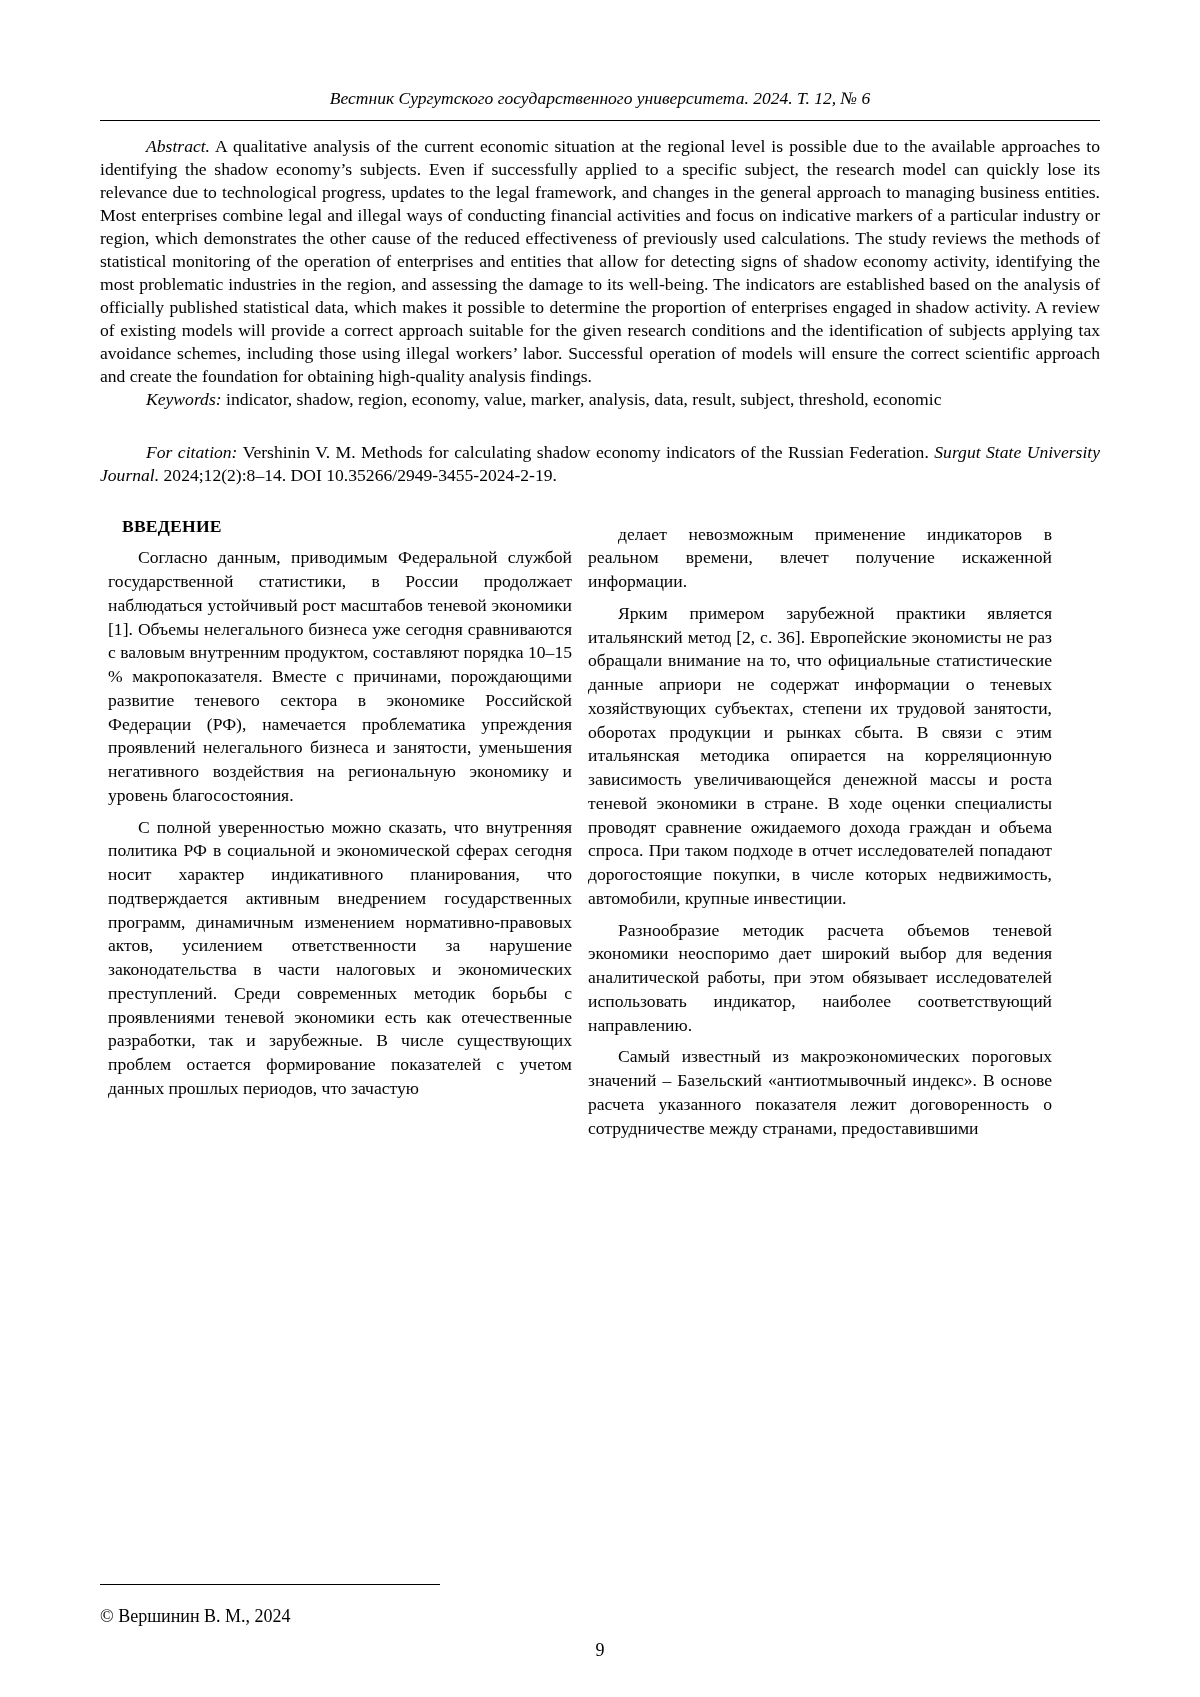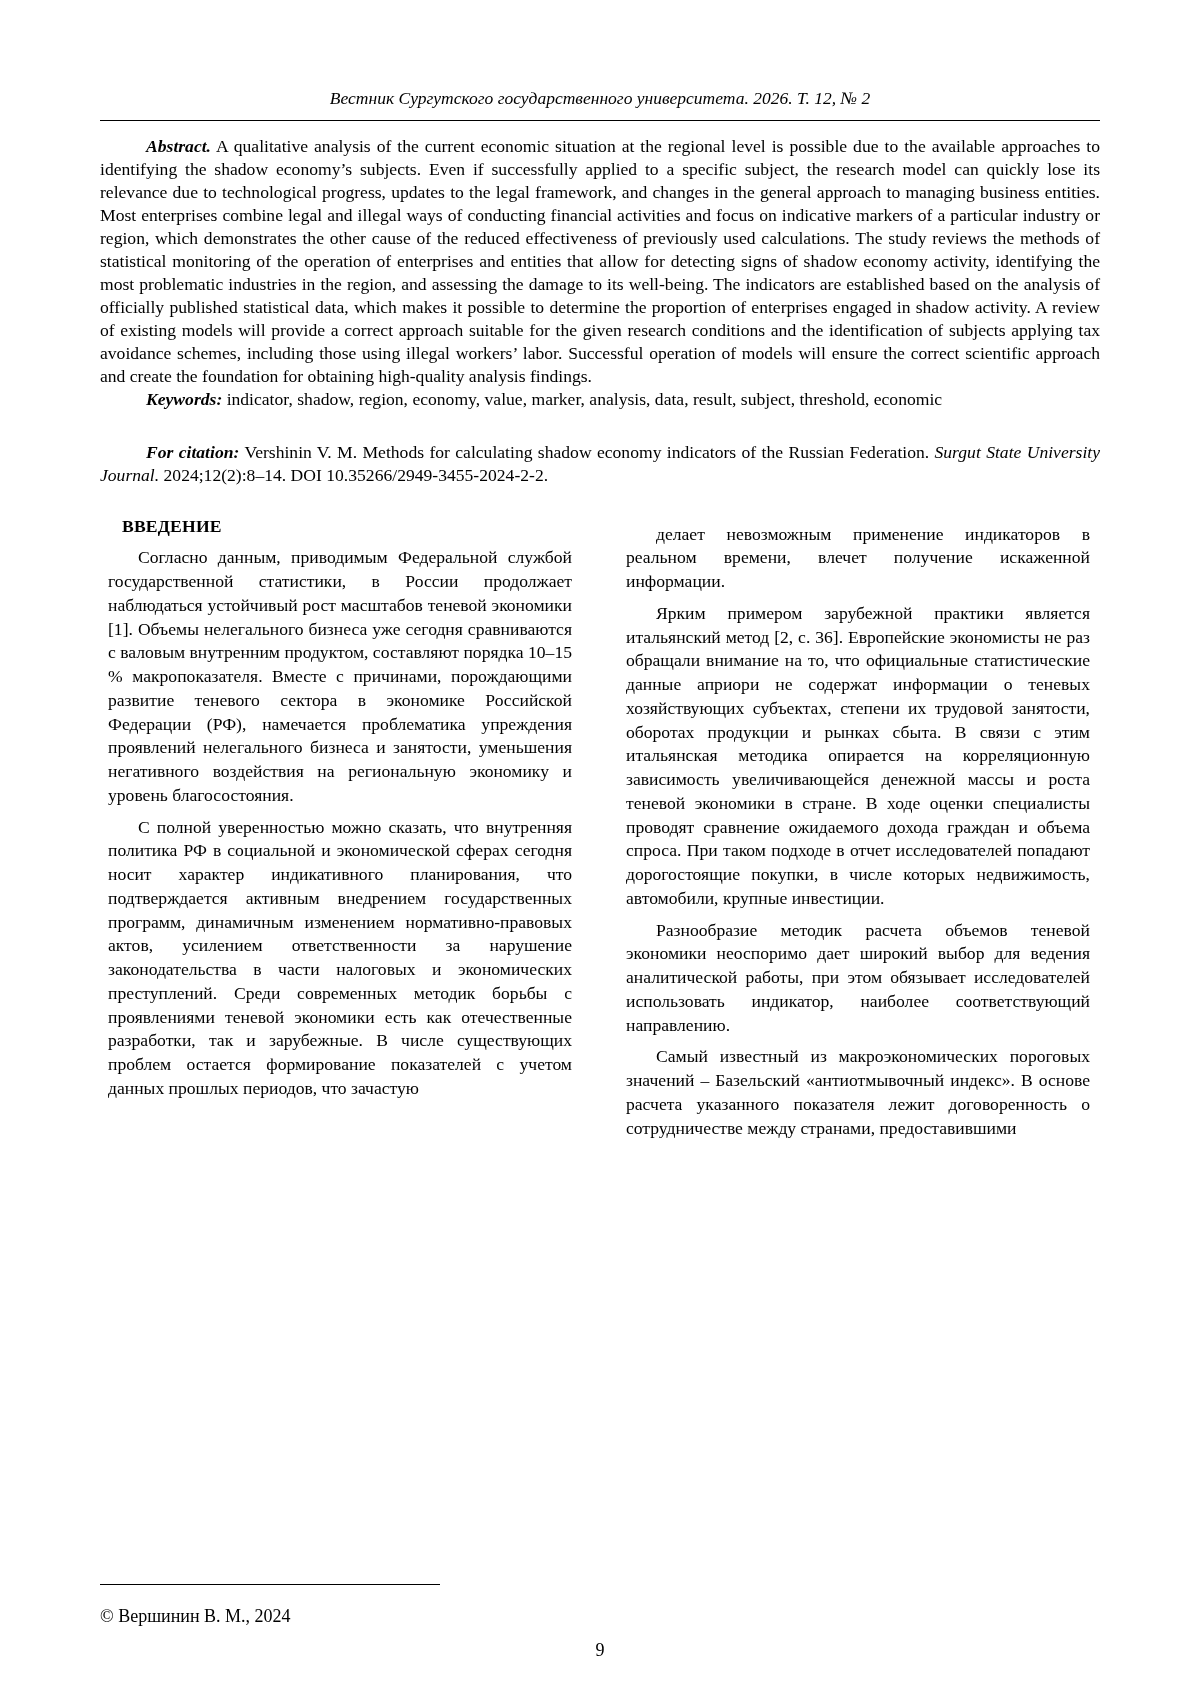--- a/index.html
+++ b/index.html
@@ -37,21 +37,21 @@
     font-size: 17.6px;
     line-height: 1.305;
     text-align: justify;
     text-justify: inter-word;
     hyphens: none;
   }
   .indent {
     text-indent: 46px;
   }
   .lbl {
-    font-weight: bold;
+    font-weight: normal;
     font-style: italic;
     margin-top: 24px;
   }
   .keywords {
     margin-top: 0px;
     font-size: 17.6px;
     line-height: 1.305;
     text-align: justify;
     text-indent: 46px;
   }
@@ -61,21 +61,20 @@
     line-height: 1.305;
     text-align: justify;
     text-indent: 46px;
   }
   .citation .ital {
     font-style: italic;
   }
   .columns {
     margin-top: 28px;
     display: flex;
-    gap: 38px;
   }
   .col {
     width: 480px;
     font-size: 17.6px;
     line-height: 1.35;
     text-align: justify;
   }
   .section-title {
     font-weight: bold;
     text-indent: 22px;
@@ -108,34 +107,34 @@
     text-align: center;
     font-size: 18px;
   }
 </style>
 </head>
 <body>
 
 <div class="page">
 
   <div class="header">
-    <div>Вестник Сургутского государственного университета. 2026. Т. 12, № 2</div>
+    <div>Вестник Сургутского государственного университета. 2024. Т. 12, № 6</div>
   </div>
   <hr class="header-rule">
 
   <div class="abstract-block indent">
     <span class="lbl">Abstract.</span><span> A qualitative analysis of the current economic situation at the regional level is possible due to the available approaches to identifying the shadow economy’s subjects. Even if successfully applied to a specific subject, the research model can quickly lose its relevance due to technological progress, updates to the legal framework, and changes in the general approach to managing business entities. Most enterprises combine legal and illegal ways of conducting financial activities and focus on indicative markers of a particular industry or region, which demonstrates the other cause of the reduced effectiveness of previously used calculations. The study reviews the methods of statistical monitoring of the operation of enterprises and entities that allow for detecting signs of shadow economy activity, identifying the most problematic industries in the region, and assessing the damage to its well-being. The indicators are established based on the analysis of officially published statistical data, which makes it possible to determine the proportion of enterprises engaged in shadow activity. A review of existing models will provide a correct approach suitable for the given research conditions and the identification of subjects applying tax avoidance schemes, including those using illegal workers’ labor. Successful operation of models will ensure the correct scientific approach and create the foundation for obtaining high-quality analysis findings.</span>
   </div>
 
   <div class="keywords">
     <span class="lbl">Keywords:</span><span> indicator, shadow, region, economy, value, marker, analysis, data, result, subject, threshold, economic</span>
   </div>
 
   <div class="citation">
-    <span class="lbl">For citation:</span><span> Vershinin V. M. Methods for calculating shadow economy indicators of the Russian Federation. </span><span class="ital">Surgut State University Journal.</span><span> 2024;12(2):8–14. DOI 10.35266/2949-3455-2024-2-2.</span>
+    <span class="lbl">For citation:</span><span> Vershinin V. M. Methods for calculating shadow economy indicators of the Russian Federation. </span><span class="ital">Surgut State University Journal.</span><span> 2024;12(2):8–14. DOI 10.35266/2949-3455-2024-2-19.</span>
   </div>
 
   <div class="columns">
     <div class="col">
       <div class="section-title">ВВЕДЕНИЕ</div>
       <p class="para">Согласно данным, приводимым Федеральной службой государственной статистики, в России продолжает наблюдаться устойчивый рост масштабов теневой экономики [1]. Объемы нелегального бизнеса уже сегодня сравниваются с валовым внутренним продуктом, составляют порядка 10–15 % макропоказателя. Вместе с причинами, порождающими развитие теневого сектора в экономике Российской Федерации (РФ), намечается проблематика упреждения проявлений нелегального бизнеса и занятости, уменьшения негативного воздействия на региональную экономику и уровень благосостояния.</p>
       <p class="para">С полной уверенностью можно сказать, что внутренняя политика РФ в социальной и экономической сферах сегодня носит характер индикативного планирования, что подтверждается активным внедрением государственных программ, динамичным изменением нормативно-правовых актов, усилением ответственности за нарушение законодательства в части налоговых и экономических преступлений. Среди современных методик борьбы с проявлениями теневой экономики есть как отечественные разработки, так и зарубежные. В числе существующих проблем остается формирование показателей с учетом данных прошлых периодов, что зачастую</p>
     </div>
     <div class="col">
       <p class="para">делает невозможным применение индикаторов в реальном времени, влечет получение искаженной информации.</p>

